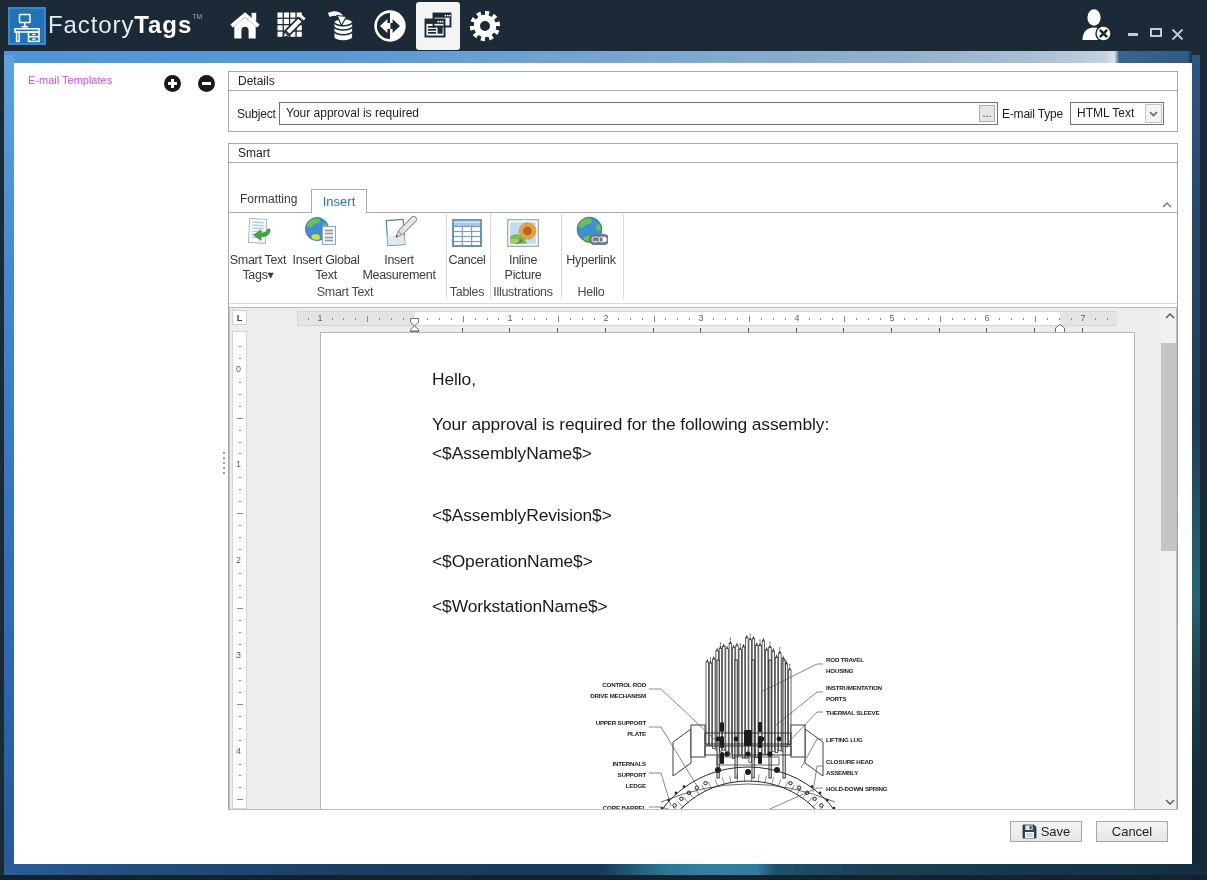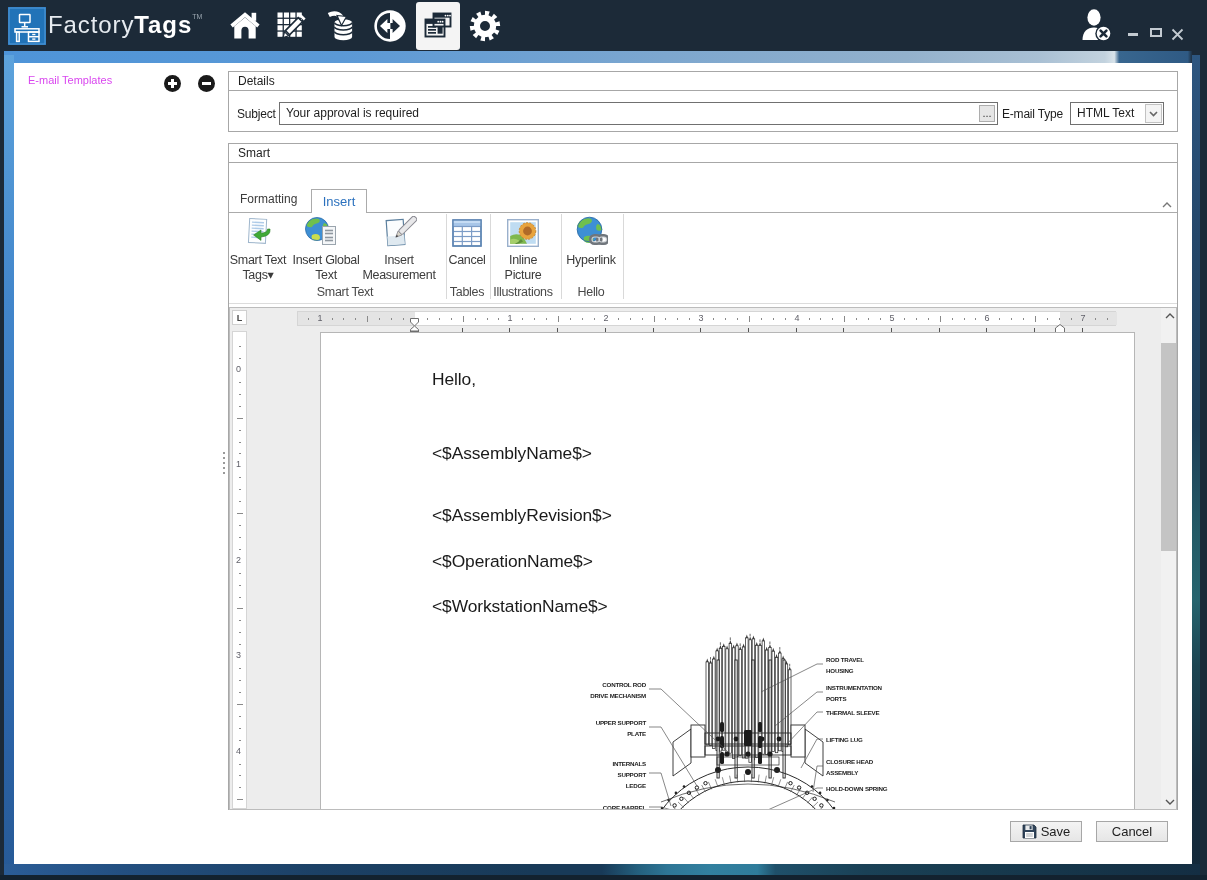--- a/index.html
+++ b/index.html
@@ -477,20 +477,21 @@
         <div class="vtick" style="top:384px"></div>
         <div class="vtick" style="top:396px"></div>
         <div class="vtick" style="top:408px"></div>
         <div class="vtick" style="top:432px"></div>
         <div class="vtick" style="top:443px"></div>
         <div class="vtick" style="top:455px"></div>
         <div class="vtickM" style="top:467px"></div>
       </div>
     <div id="page">
       <p style="top:36px">Hello,</p>
+      <p style="top:81px">Your approval is required for the following assembly:</p>
       <p style="top:110px">&lt;$AssemblyName$&gt;</p>
       <p style="top:172px">&lt;$AssemblyRevision$&gt;</p>
       <p style="top:218px">&lt;$OperationName$&gt;</p>
       <p style="top:263px">&lt;$WorkstationName$&gt;</p>
       <svg class="reactor" width="505" height="185" viewBox="0 0 505 185">
 <g>
             <rect x="185.0" y="31.9" width="2.5" height="83.0" fill="#fff" stroke="#2e2e2e" stroke-width="0.75"></rect>
             <path d="M185.1,31.9 l1.15,-3.4 l1.15,3.4 z" fill="#3a3a3a"></path>
             <rect x="188.3" y="33.1" width="2.5" height="82.5" fill="#fff" stroke="#2e2e2e" stroke-width="0.75"></rect>
             <path d="M188.4,33.1 l1.15,-3.4 l1.15,3.4 z" fill="#3a3a3a"></path>

